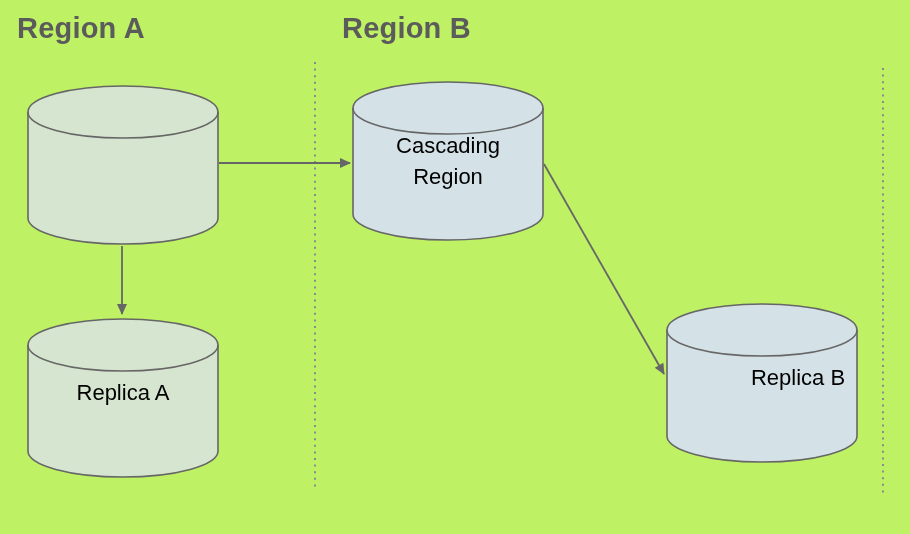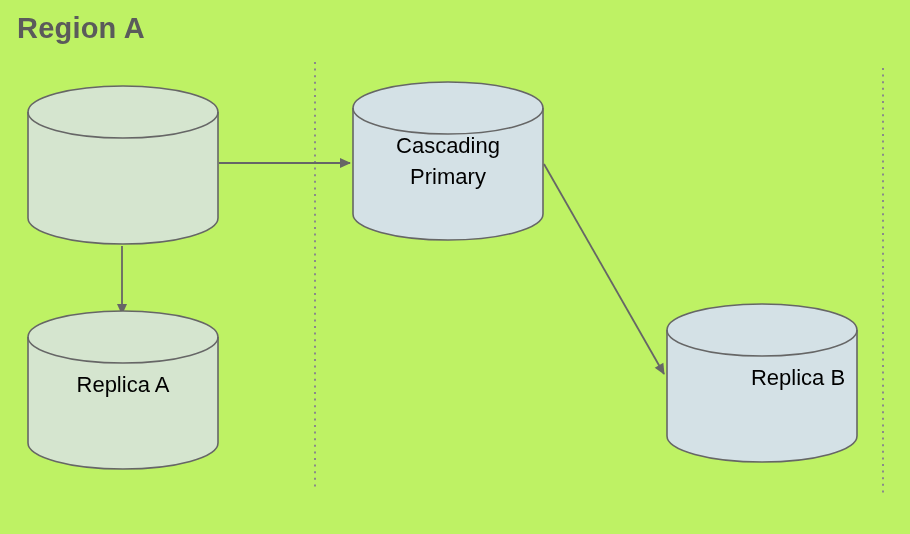--- a/index.html
+++ b/index.html
@@ -12,21 +12,21 @@
     font-weight:bold;
     color:var(--title-gray,#5b5b5b);
     letter-spacing:0.2px;
     white-space:nowrap;
   }
   #region-a-title{left:17px;top:12px;}
   #region-b-title{left:342px;top:12px;}
 
   .node{position:absolute;width:192px;height:160px;}
   #node-primary{left:27px;top:85px;}
-  #node-replica-a{left:27px;top:310px;padding-left:15px;}
+  #node-replica-a{left:27px;top:318px;padding-left:15px;}
   #node-cascading-replica{left:352px;top:81px;}
   #node-replica-b{left:666px;top:303px;}
 
   .cyl-svg{position:absolute;left:0;top:0;width:192px;height:160px;}
   .cyl-outline{stroke:var(--shape-stroke-gray,#666666);stroke-width:1.6;}
   .cyl-rim{fill:none;stroke:var(--shape-stroke-gray,#666666);stroke-width:1.6;}
 
   .node-label{
     position:absolute;
     display:flex;align-items:center;justify-content:center;
@@ -44,20 +44,21 @@
   .edge{stroke:var(--connector-gray,#666666);stroke-width:1.8;fill:none;}
   #arrow-head path{fill:var(--connector-gray,#666666);}
   .divider{stroke:var(--divider-gray,#8a8a8a);stroke-width:2;stroke-dasharray:2 4.6;fill:none;}
 </style>
 </head>
 <body>
 
 <div id="canvas">
 
   <div class="region-title" id="region-a-title">Region A</div>
+  <div class="region-title" id="region-b-title">Region B</div>
 
   <svg id="edge-layer" viewBox="0 0 910 534" xmlns="http://www.w3.org/2000/svg">
     <defs>
       <marker id="arrow-head" markerUnits="userSpaceOnUse" markerWidth="16" markerHeight="14" refX="12" refY="7" orient="auto">
         <path d="M2,2 L13,7 L2,12 Z"></path>
       </marker>
     </defs>
 
     <line class="divider" x1="315" y1="62" x2="315" y2="490"></line>
     <line class="divider" x1="883" y1="68" x2="883" y2="496"></line>
@@ -80,21 +81,21 @@
       <path class="cyl-rim" d="M1,27 C1,41.4 43.6,53 96,53 C148.4,53 191,41.4 191,27"></path>
     </svg>
     <div class="node-label" id="label-replica-a">Replica A</div>
   </div>
 
   <div class="node" id="node-cascading-replica">
     <svg class="cyl-svg" viewBox="0 0 192 160" xmlns="http://www.w3.org/2000/svg">
       <path class="cyl-outline" d="M1,27 C1,12.6 43.6,1 96,1 C148.4,1 191,12.6 191,27 L191,133 C191,147.4 148.4,159 96,159 C43.6,159 1,147.4 1,133 Z" fill="#d4e1e6"></path>
       <path class="cyl-rim" d="M1,27 C1,41.4 43.6,53 96,53 C148.4,53 191,41.4 191,27"></path>
     </svg>
-    <div class="node-label" id="label-cascading-replica">Cascading Primary</div>
+    <div class="node-label" id="label-cascading-replica">Cascading Region</div>
   </div>
 
   <div class="node" id="node-replica-b">
     <svg class="cyl-svg" viewBox="0 0 192 160" xmlns="http://www.w3.org/2000/svg">
       <path class="cyl-outline" d="M1,27 C1,12.6 43.6,1 96,1 C148.4,1 191,12.6 191,27 L191,133 C191,147.4 148.4,159 96,159 C43.6,159 1,147.4 1,133 Z" fill="#d4e1e6"></path>
       <path class="cyl-rim" d="M1,27 C1,41.4 43.6,53 96,53 C148.4,53 191,41.4 191,27"></path>
     </svg>
     <div class="node-label" id="label-replica-b">Replica B</div>
   </div>
 

